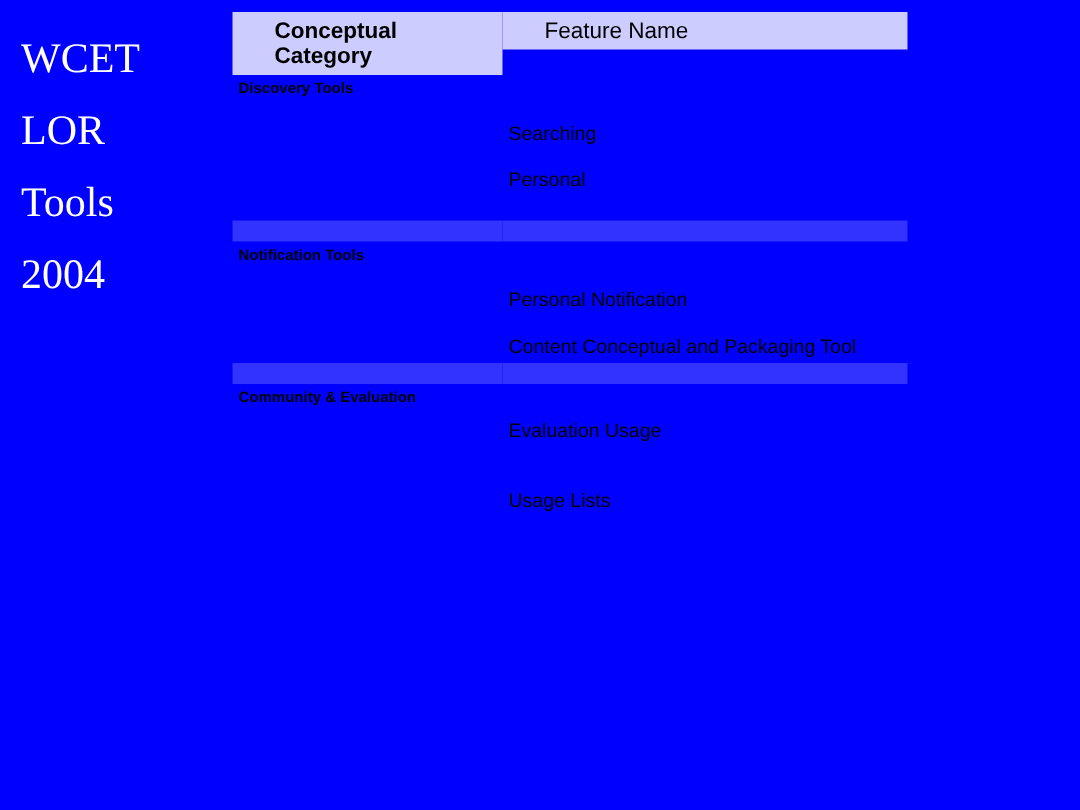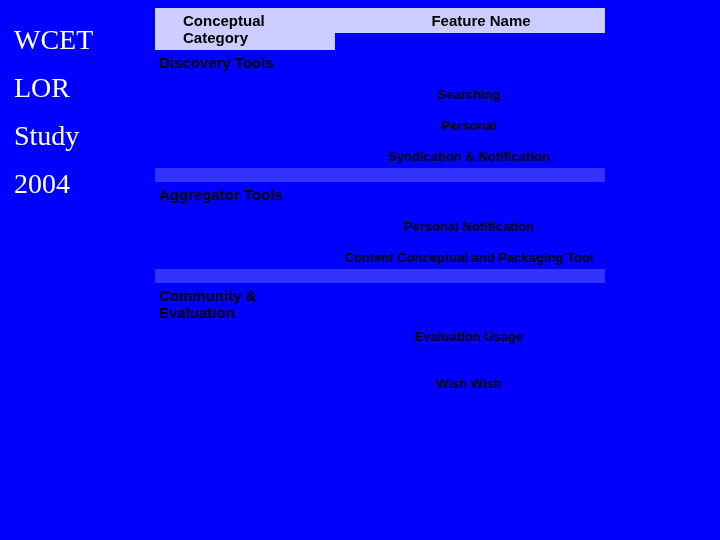--- a/index.html
+++ b/index.html
@@ -37,31 +37,30 @@
   }
   .row {
     display: flex;
     align-items: flex-start;
   }
   .cell-cat {
     width: 180px;
     padding: 4px 6px 4px 4px;
     color: #000000;
     font-weight: bold;
-    font-size: 15px;
+    font-size: 10px;
     box-sizing: border-box;
   }
   .cell-feat {
     width: 270px;
     padding: 4px 6px 4px 4px;
     color: #000000;
-    font-weight: bold;
+    font-weight: normal;
     font-size: 13px;
     box-sizing: border-box;
-    text-align: center;
   }
   .header .cell-cat,
   .header .cell-feat {
     background: #ccccff;
     font-size: 15px;
     padding-left: 28px;
   }
   .spacer .cell-cat,
   .spacer .cell-feat {
     background: #3333ff;
@@ -73,21 +72,21 @@
   }
 </style>
 </head>
 <body>
 
 <div class="slide">
 
   <div class="sidebar">
     <div>WCET</div>
     <div>LOR</div>
-    <div>Study</div>
+    <div>Tools</div>
     <div>2004</div>
   </div>
 
   <div class="table">
 
     <div class="row header">
       <div class="cell-cat">Conceptual Category</div>
       <div class="cell-feat">Feature Name</div>
     </div>
 
@@ -101,30 +100,29 @@
       <div class="cell-feat">Searching</div>
     </div>
     <div class="gap"></div>
     <div class="row">
       <div class="cell-cat"></div>
       <div class="cell-feat">Personal</div>
     </div>
     <div class="gap"></div>
     <div class="row">
       <div class="cell-cat"></div>
-      <div class="cell-feat">Syndication &amp; Notification</div>
     </div>
 
     <div class="row spacer">
       <div class="cell-cat"></div>
         <div class="cell-feat"></div>
     </div>
 
     <div class="row">
-      <div class="cell-cat">Aggregator Tools</div>
+      <div class="cell-cat">Notification Tools</div>
       <div class="cell-feat"></div>
     </div>
     <div class="gap"></div>
     <div class="row">
       <div class="cell-cat"></div>
       <div class="cell-feat">Personal Notification</div>
     </div>
     <div class="gap"></div>
     <div class="row">
       <div class="cell-cat"></div>
@@ -144,17 +142,17 @@
       <div class="cell-cat"></div>
       <div class="cell-feat">Evaluation Usage</div>
     </div>
     <div class="gap"></div>
     <div class="row">
       <div class="cell-cat"></div>
     </div>
     <div class="gap"></div>
     <div class="row">
       <div class="cell-cat"></div>
-      <div class="cell-feat">Wish Wish</div>
+      <div class="cell-feat">Usage Lists</div>
     </div>
 
   </div>
 </div>
 
 </body></html>

